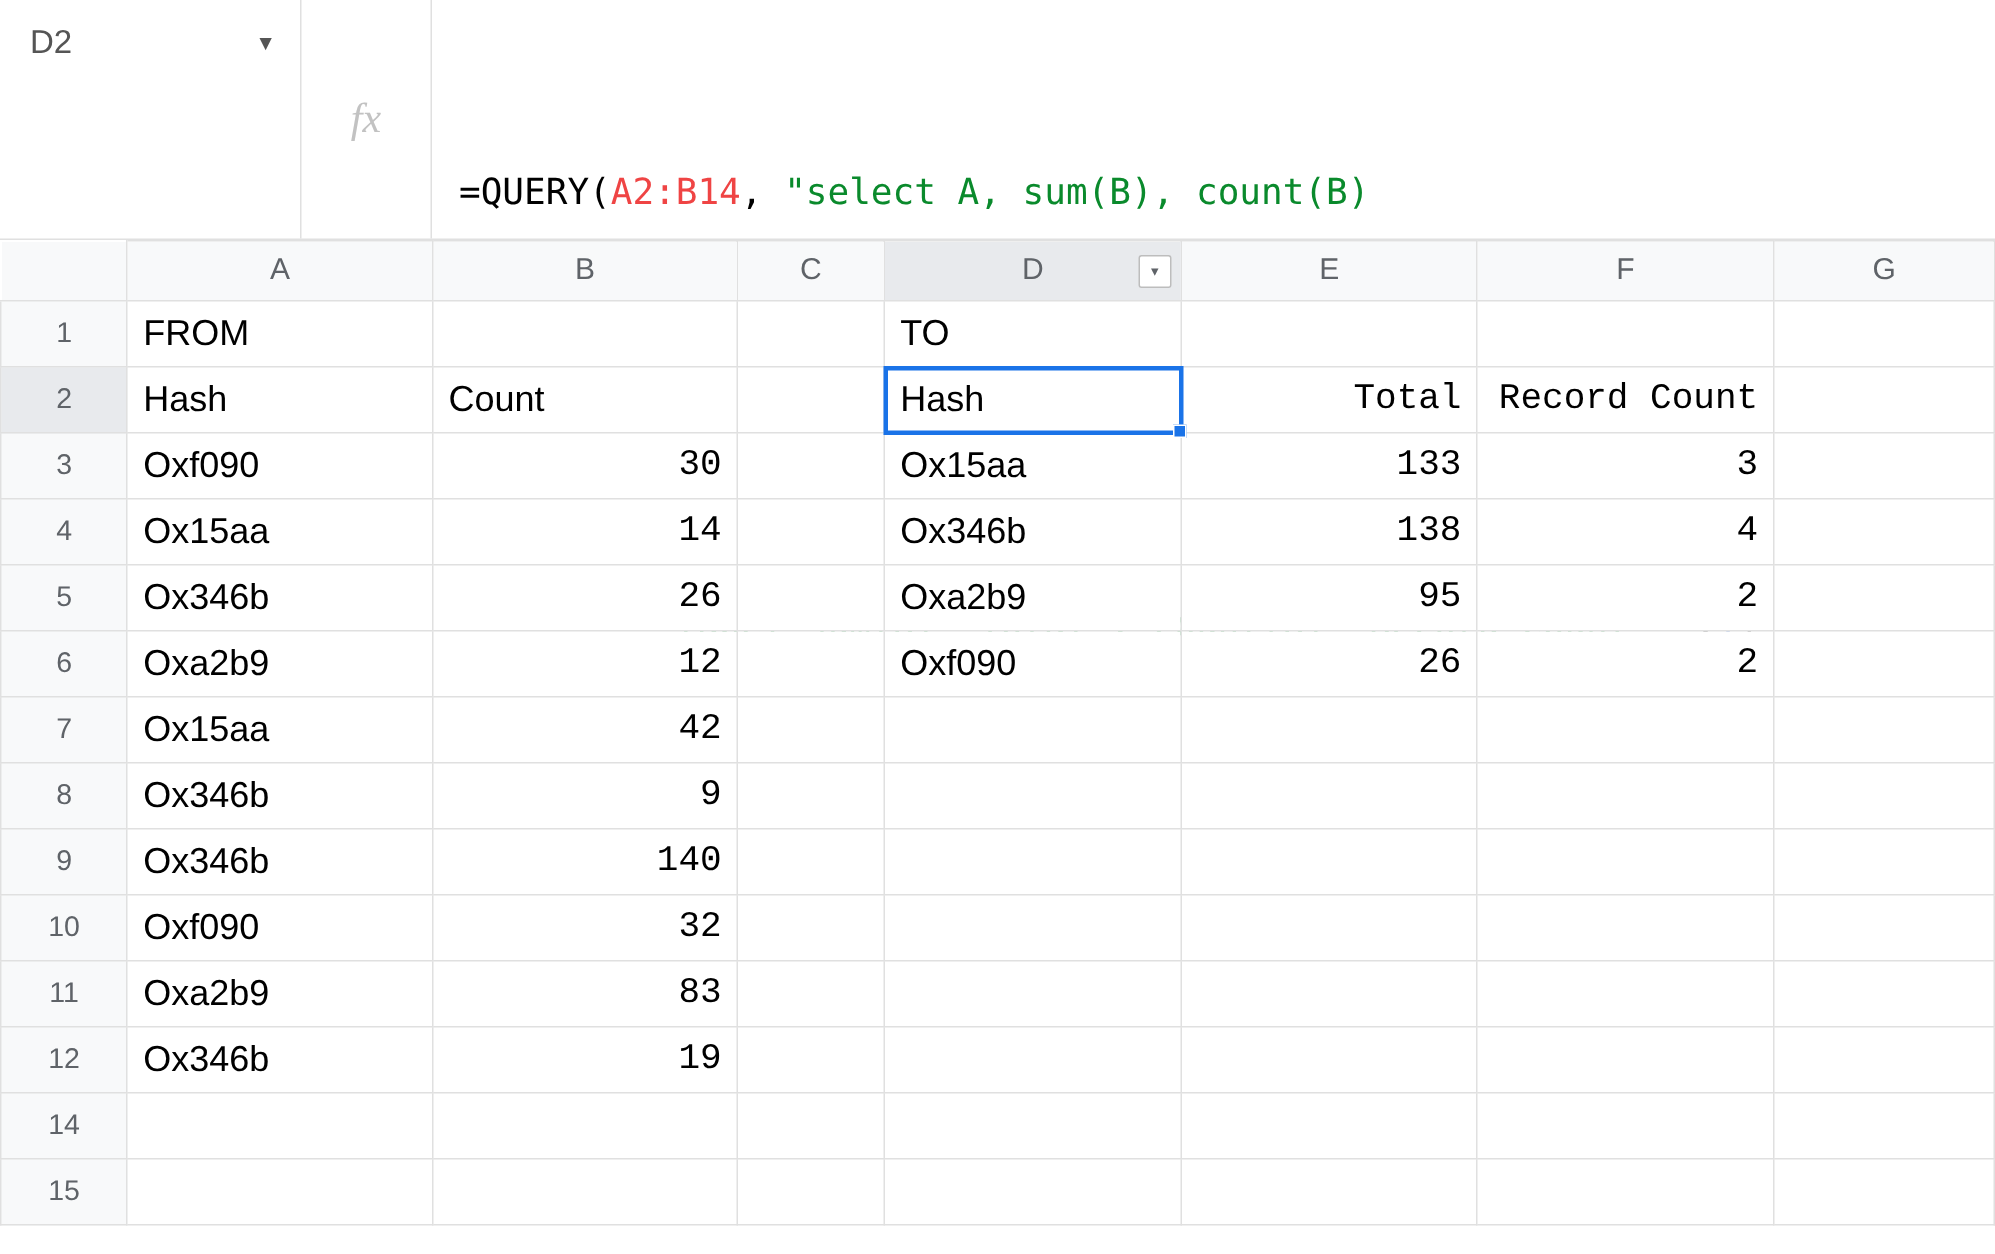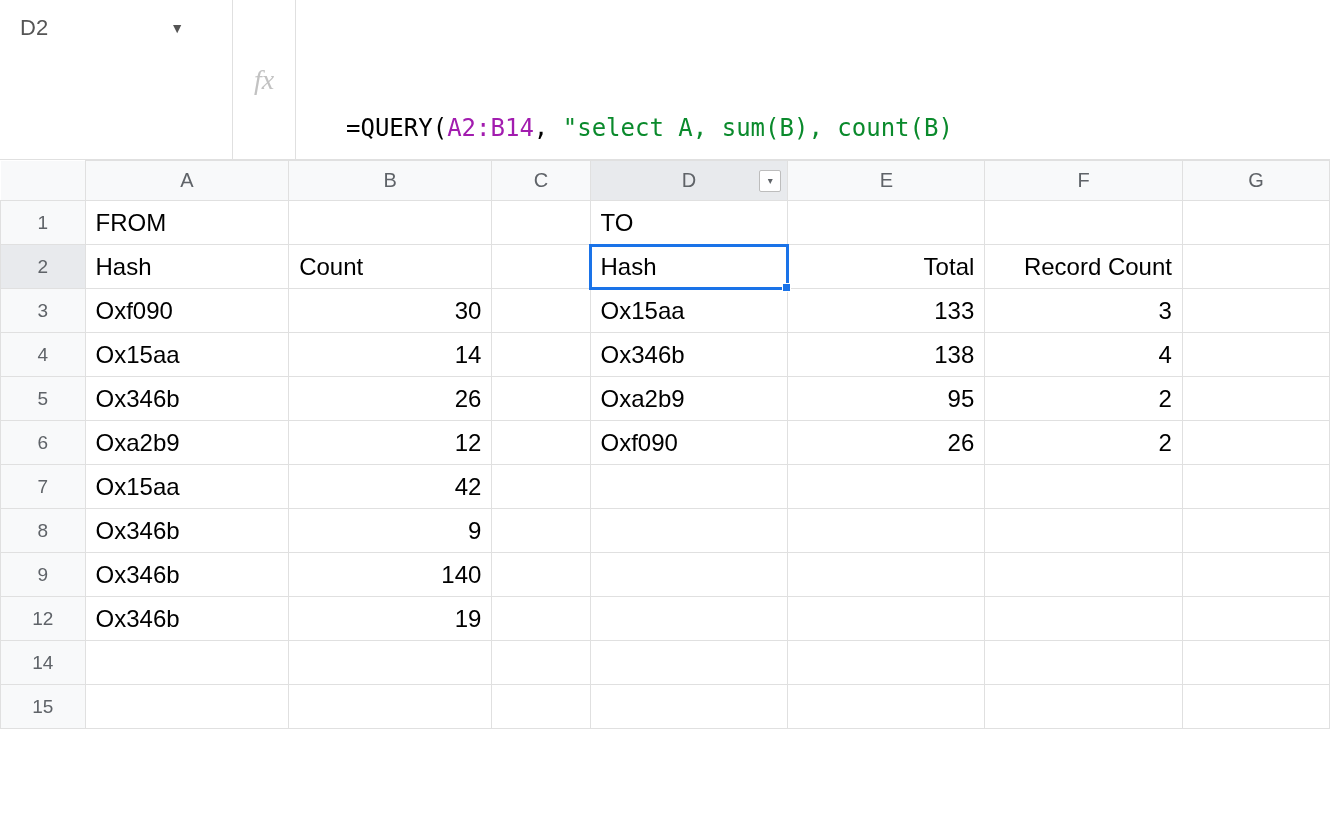--- a/index.html
+++ b/index.html
@@ -11,42 +11,41 @@
     width: 1330px;
     height: 836px;
     overflow: hidden;
   }
 
   
   .topbar {
     display: flex;
     height: 160px;
     border-bottom: 1px solid #e0e0e0;
-    gap: 32px;
   }
   .namebox-wrap {
     width: 200px;
     display: flex;
     flex-direction: column;
   }
   .namebox {
     height: 56px;
     display: flex;
     align-items: center;
     justify-content: space-between;
     padding: 0 16px 0 20px;
     font-size: 22px;
     color: #555;
   }
   .namebox .arrow {
     font-size: 14px;
     color: #555;
   }
   .fx-wrap {
-    width: 64px;
+    width: 88px;
     display: flex;
     align-items: center;
     justify-content: center;
     border-left: 1px solid #e0e0e0;
     border-right: 1px solid #e0e0e0;
   }
   .fx {
     font-family: "Times New Roman", serif;
     font-style: italic;
     font-size: 28px;
@@ -55,21 +54,21 @@
   .formula-wrap {
     flex: 1;
     padding: 8px 18px;
     font-family: "Consolas","Menlo","Monaco",monospace;
     font-size: 24px;
     line-height: 48px;
     color: #000;
     white-space: pre;
   }
   .tk-black { color: #000; }
-  .tk-orange { color: #a21caf; }
+  .tk-orange { color: #ef4444; }
   .tk-green { color: #0a8a2c; }
   .tk-blue { color: #1155cc; }
 
   
   .grid {
     position: relative;
   }
   table {
     border-collapse: collapse;
     table-layout: fixed;
@@ -108,21 +107,21 @@
   }
 
   td.cell {
     padding: 0 10px;
     height: 44px;
     font-size: 24px;
     color: #000;
     background: #fff;
     vertical-align: middle;
   }
-  td.cell.num { text-align: right; }
+  td.cell.num { text-align: right; font-family: Liberation Mono, monospace; }
   td.cell.txt { text-align: left; }
 
   .colA { width: 206px; }
   .colB { width: 206px; }
   .colC { width: 100px; }
   .colD { width: 200px; }
   .colE { width: 200px; }
   .colF { width: 200px; }
   .colG { width: 150px; }
 
@@ -289,20 +288,40 @@
           <th class="rowhdr">9</th>
           <td class="cell txt">Ox346b</td>
           <td class="cell num">140</td>
           <td class="cell txt"></td>
           <td class="cell txt"></td>
           <td class="cell txt"></td>
           <td class="cell txt"></td>
           <td class="cell txt"></td>
         </tr>
         <tr>
+          <th class="rowhdr">10</th>
+          <td class="cell txt">Oxf090</td>
+          <td class="cell num">32</td>
+          <td class="cell txt"></td>
+          <td class="cell txt"></td>
+          <td class="cell txt"></td>
+          <td class="cell txt"></td>
+          <td class="cell txt"></td>
+        </tr>
+        <tr>
+          <th class="rowhdr">11</th>
+          <td class="cell txt">Oxa2b9</td>
+          <td class="cell num">83</td>
+          <td class="cell txt"></td>
+          <td class="cell txt"></td>
+          <td class="cell txt"></td>
+          <td class="cell txt"></td>
+          <td class="cell txt"></td>
+        </tr>
+        <tr>
           <th class="rowhdr">12</th>
           <td class="cell txt">Ox346b</td>
           <td class="cell num">19</td>
           <td class="cell txt"></td>
           <td class="cell txt"></td>
           <td class="cell txt"></td>
           <td class="cell txt"></td>
           <td class="cell txt"></td>
         </tr>
         <tr>

